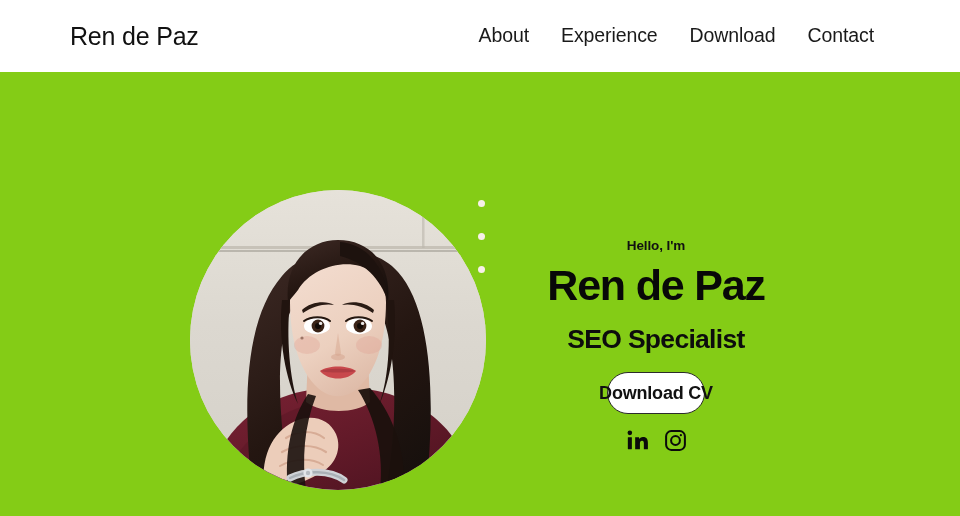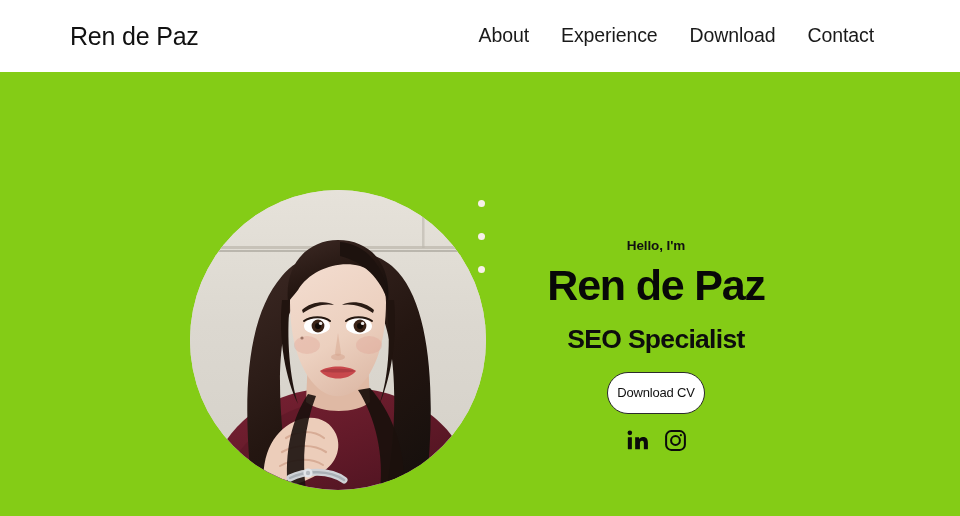--- a/index.html
+++ b/index.html
@@ -160,22 +160,22 @@
     justify-content: center;
     gap: 12px;
   }
 
   .btn {
     display: inline-flex;
     align-items: center;
     justify-content: center;
     height: 42px;
     border-radius: 999px;
-    font-size: 13px;
-    font-weight: 400;
+    font-size: 18px;
+    font-weight: 700;
     letter-spacing: -0.2px;
     white-space: nowrap;
     cursor: pointer;
     line-height: 1;
   }
 
   .btn-outline {
     width: 98px;
     background: #ffffff;
     color: #111111;

